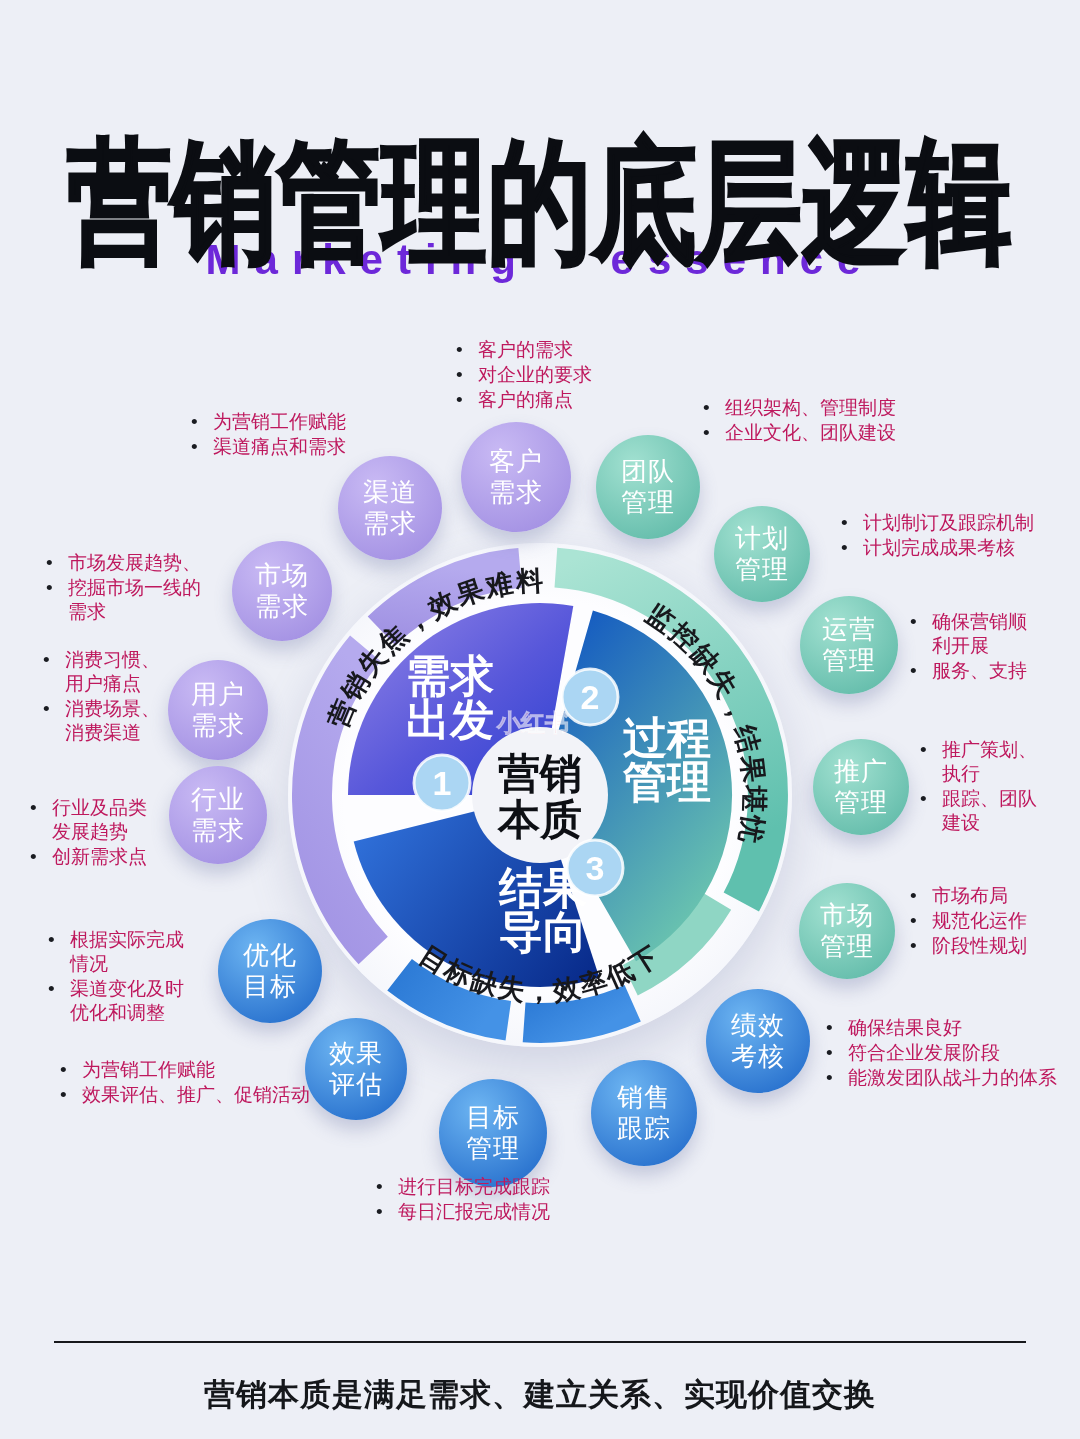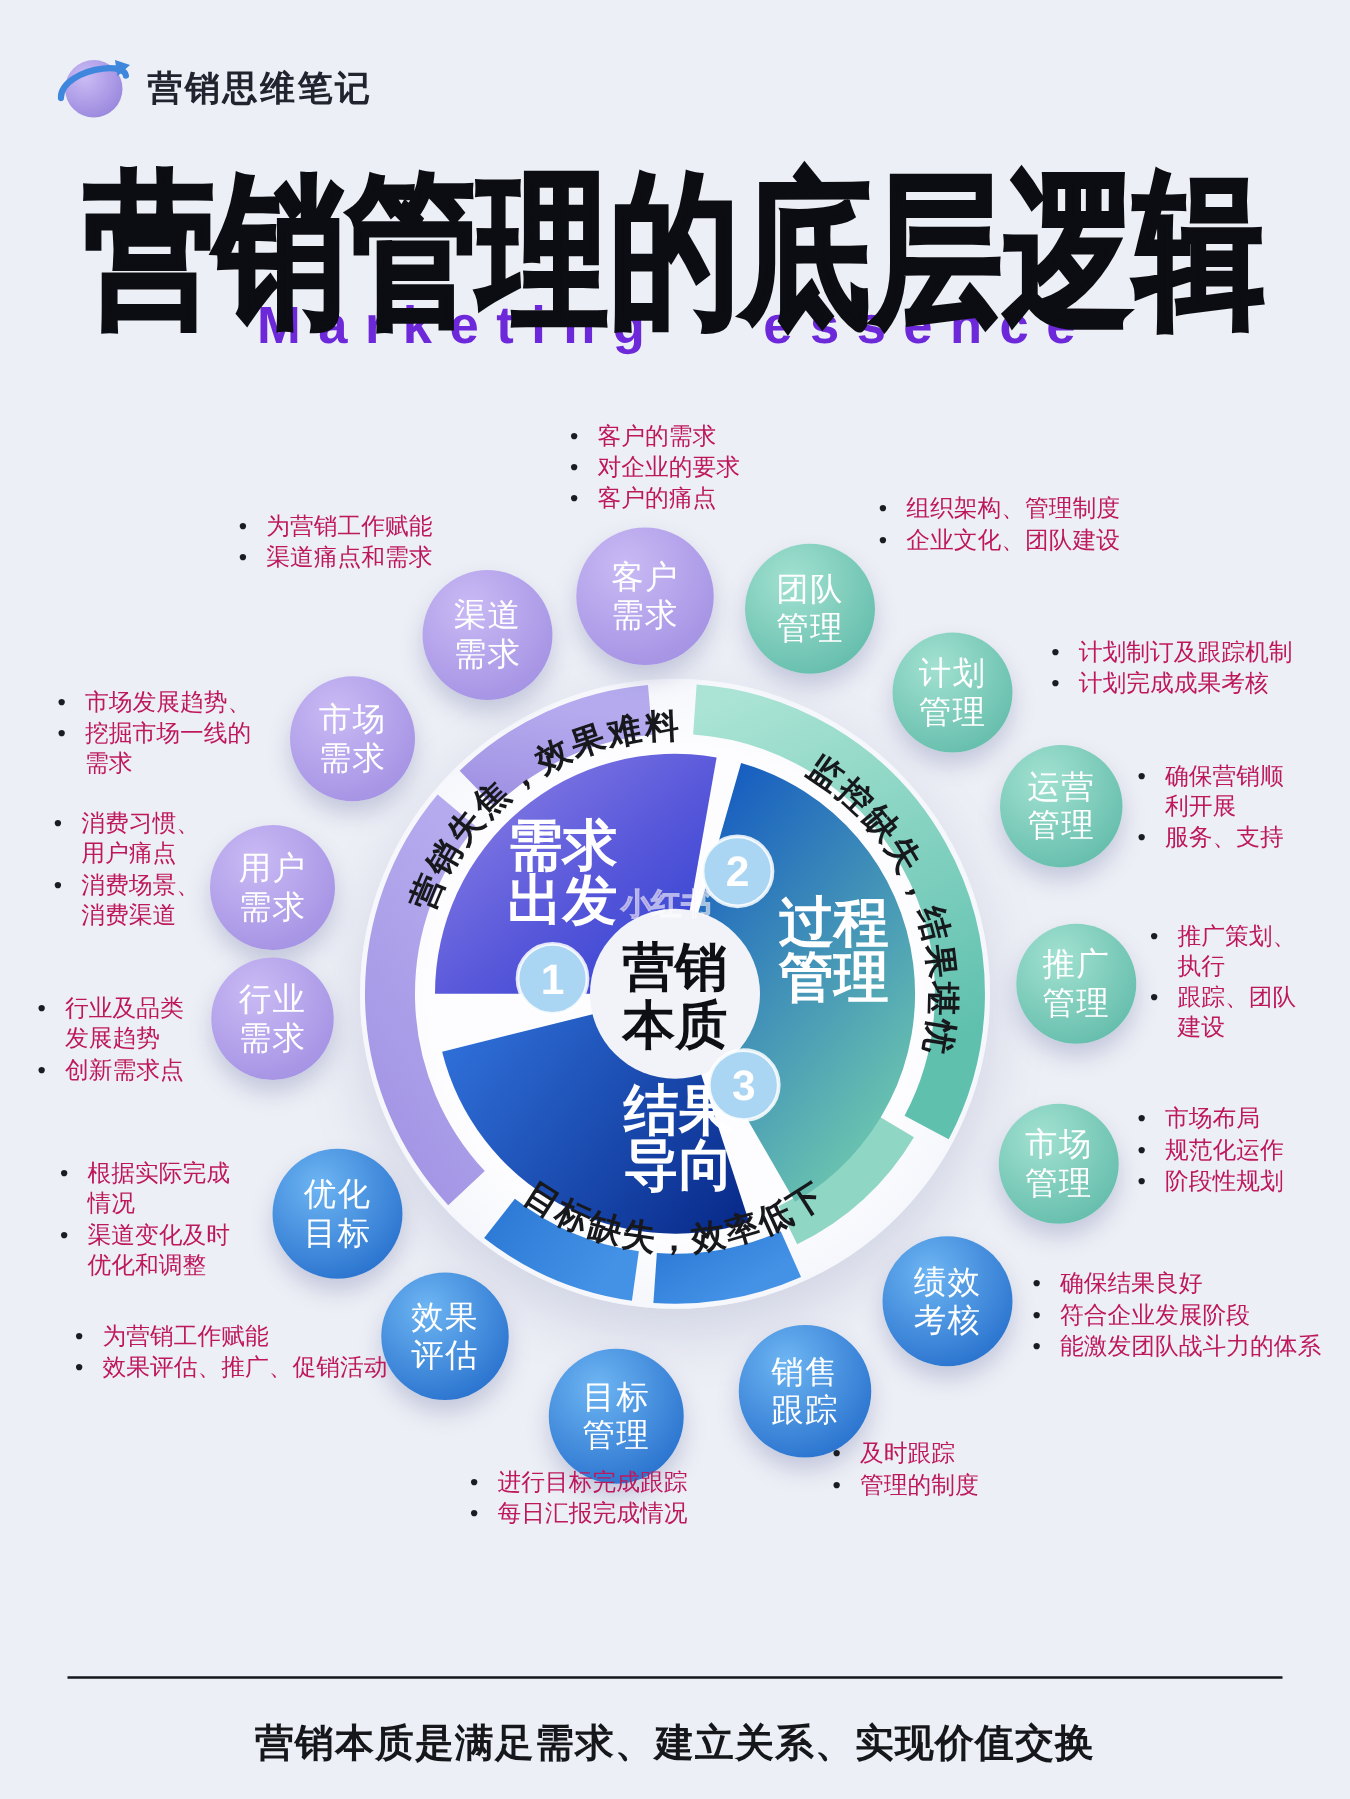--- a/index.html
+++ b/index.html
@@ -47,30 +47,20 @@
   .footer-text{position:absolute;top:1360px;width:100%;text-align:center;
     font-size:31px;font-weight:700;color:#15171b;letter-spacing:1px;margin-top:14px;}
 
   svg text{font-family:"Liberation Sans",sans-serif;}
 </style>
 </head>
 <body>
 
 <div class="canvas">
 
-  <div class="logo">
-    <div class="logo-globe">
-      <div class="logo-sphere"></div>
-      <svg class="logo-swoosh" width="58" height="58" viewBox="0 0 58 58">
-        <path d="M4,40 C 2,28 18,16 34,12 C 44,9.5 52,10.5 53,15" fill="none" stroke="#3f87dc" stroke-width="5" stroke-linecap="round" transform="rotate(8 29 29)"></path>
-        <path d="M46,6 L58,10 L48,19 Z" fill="#3f87dc"></path>
-      </svg>
-    </div>
-    <div class="logo-text">营销思维笔记</div>
-  </div>
 
   <div class="subtitle">Marketing essence</div>
   <div class="title">营销管理的底层逻辑</div>
 
   <div class="halo"></div>
 
   <svg viewBox="0 0 520 520" style="position:absolute;left:280px;top:535px;width:520px;height:520px;overflow:visible">
     <defs>
       <linearGradient id="gTeal" x1="0" y1="0" x2="0.3" y2="1">
         <stop offset="0" stop-color="#abe4d4"></stop>
@@ -257,24 +247,20 @@
     <li>渠道变化及时优化和调整</li>
   </ul>
   <ul class="note" style="left:52px;top:1058px;width:280px;">
     <li>为营销工作赋能</li>
     <li>效果评估、推广、促销活动</li>
   </ul>
   <ul class="note" style="left:368px;top:1175px;width:240px;">
     <li>进行目标完成跟踪</li>
     <li>每日汇报完成情况</li>
   </ul>
-  <ul class="note" style="left:658px;top:1152px;width:180px;">
-    <li>及时跟踪</li>
-    <li>管理的制度</li>
-  </ul>
   <ul class="note" style="left:818px;top:1016px;width:255px;">
     <li>确保结果良好</li>
     <li>符合企业发展阶段</li>
     <li>能激发团队战斗力的体系</li>
   </ul>
 
   <div class="footer-line"></div>
   <div class="footer-text">营销本质是满足需求、建立关系、实现价值交换</div>
 
 </div>

